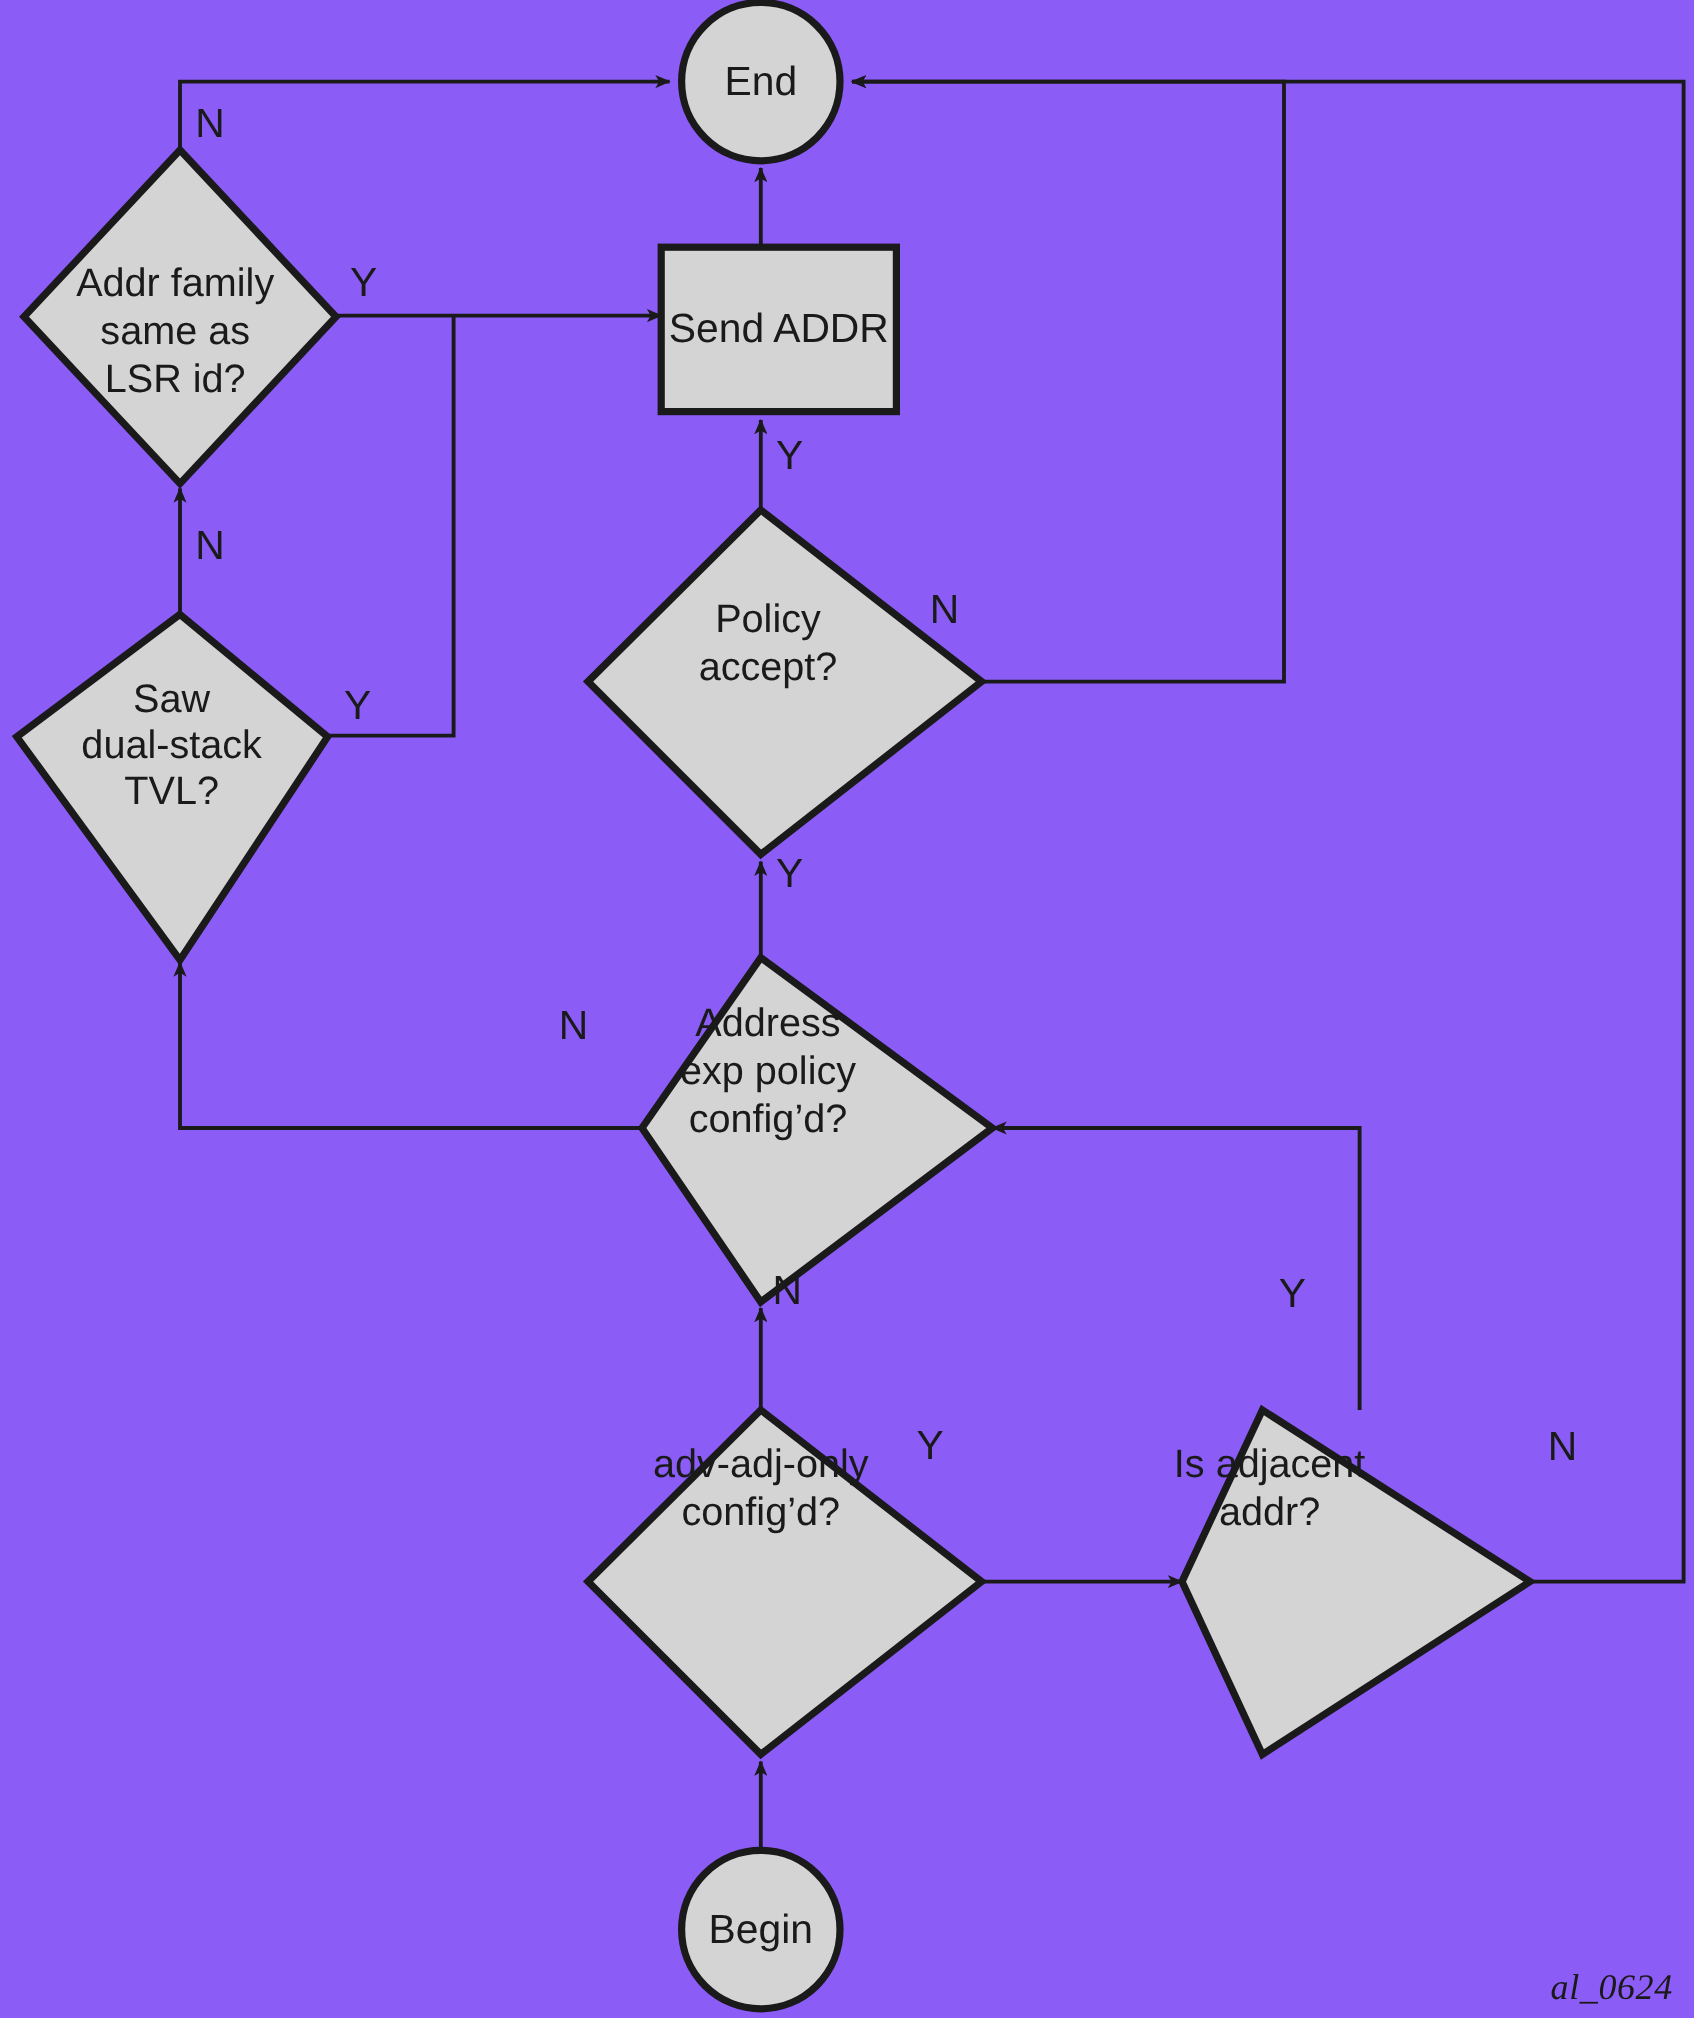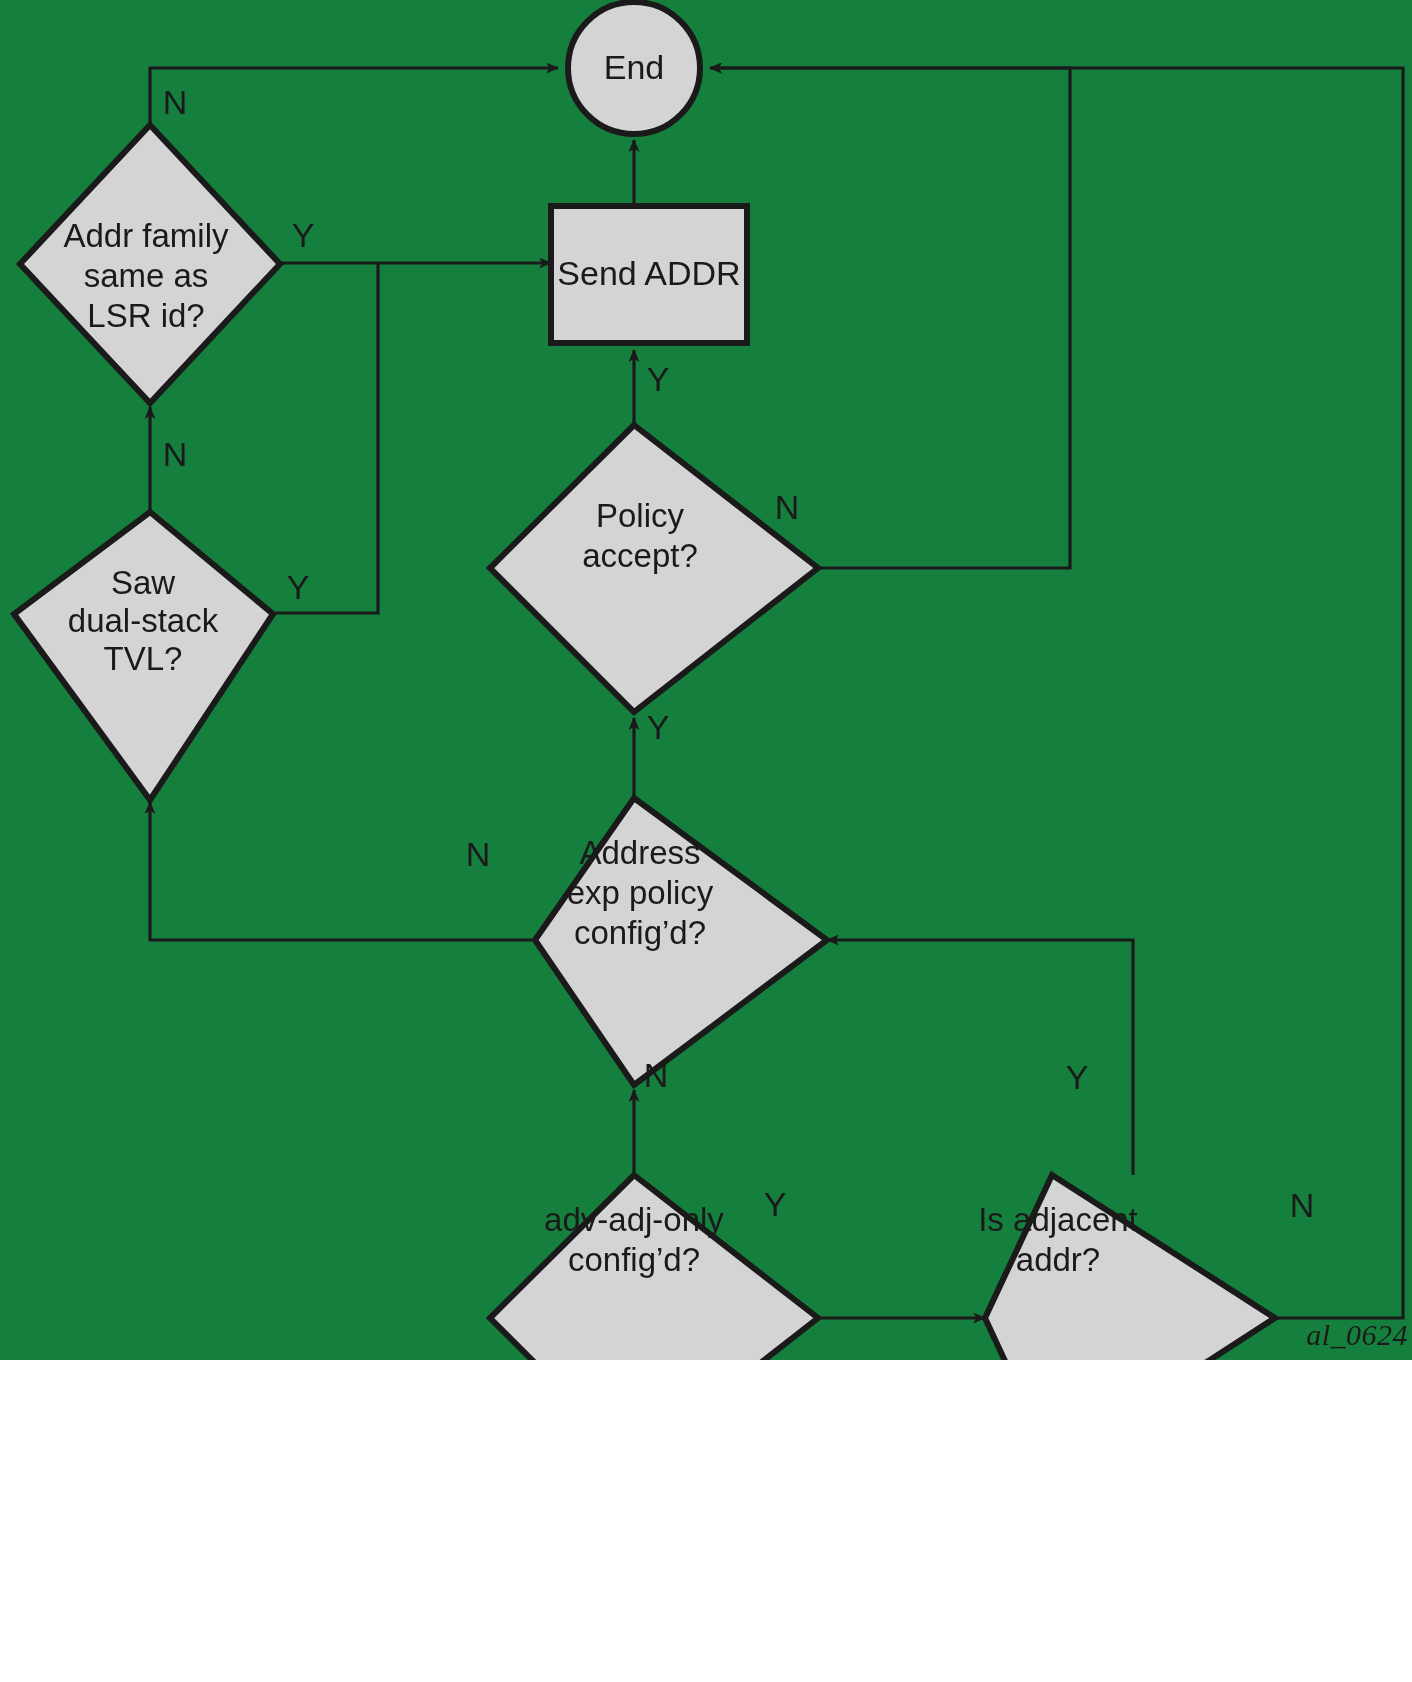--- a/index.html
+++ b/index.html
@@ -3,22 +3,22 @@
 <meta charset="utf-8">
 <style>
   html, body {
     margin: 0;
     padding: 0;
     background: #ffffff;
   }
   #page {
     position: relative;
     width: 1412px;
-    height: 1360px;
-    background: #15803d;
+    height: 1682px;
+    background: #8b5cf6;
     font-family: "Liberation Sans", sans-serif;
     overflow: hidden;
   }
   svg#flow {
     position: absolute;
     left: 0;
     top: 0;
     width: 1412px;
     height: 1682px;
   }
@@ -51,21 +51,21 @@
   }
   .edge-label {
     font-family: "Liberation Sans", sans-serif;
     font-size: 34px;
     fill: #1a1a1a;
     text-anchor: middle;
     dominant-baseline: middle;
   }
   .caption {
     position: absolute;
-    right: 4px;
+    right: 18px;
     bottom: 8px;
     font-family: "Liberation Serif", serif;
     font-style: italic;
     font-size: 30px;
     color: #1a1a1a;
     letter-spacing: 0.5px;
   }
 </style>
 </head>
 <body>

